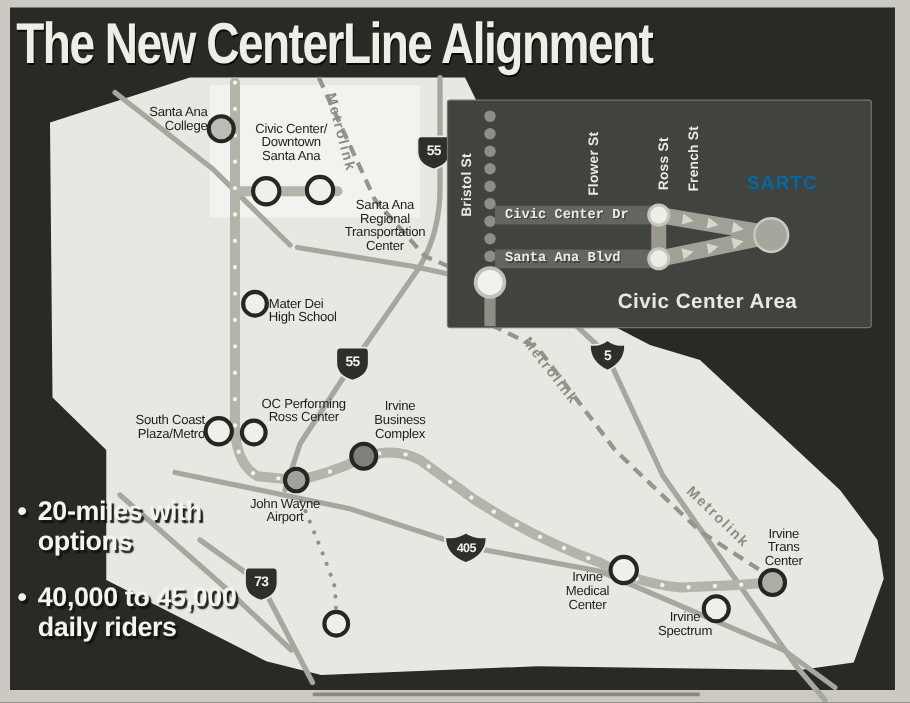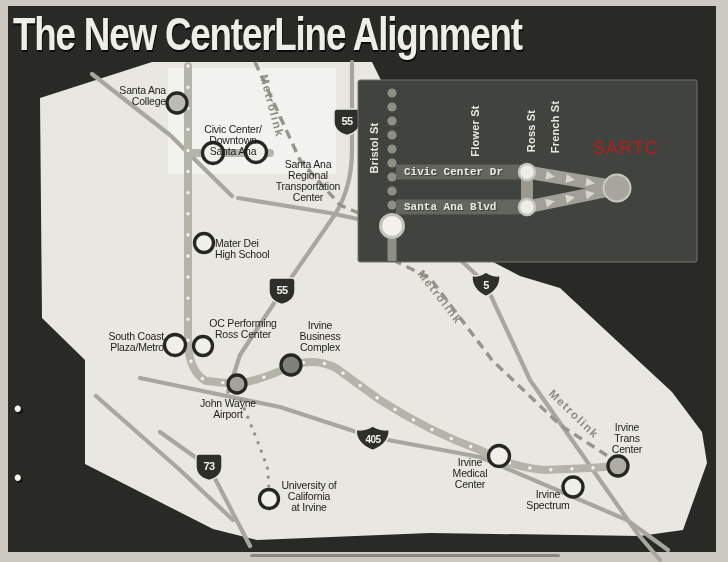--- a/index.html
+++ b/index.html
@@ -36,21 +36,21 @@
   }
   .hlbl{
     position:absolute; color:#eceae2; font-weight:bold; font-size:11px;
     white-space:nowrap; text-shadow:1px 1px 0 rgba(30,30,28,.55);font-family:Liberation Mono, monospace;
   }
   .inset-title{
     position:absolute; color:#e9e8e0; font-weight:bold; font-size:16.5px;
     white-space:nowrap; transform:translateX(-50%); letter-spacing:.4px;
   }
   .sartc{
-    position:absolute; color:#b91c1c; font-weight:normal; font-size:18px;
+    position:absolute; color:#0369a1; font-weight:bold; font-size:15px;
     transform:translateX(-50%); letter-spacing:1px;
   }
   .bullet{
     position:absolute; display:flex; color:#f4f3ec; font-weight:800;
     font-size:21.5px; line-height:1.1; letter-spacing:-0.3px;
     text-shadow:2px 2px 1px rgba(18,18,16,.95); white-space:pre-line;
   }
   .bullet .mk{margin-right:9px;}
   .scan-streak{position:absolute; background:#55544c; opacity:.55; border-radius:2px;}
 </style>
@@ -158,48 +158,49 @@
       <circle cx="527" cy="172" r="8" fill="#eeede7" stroke="#c6c6be" stroke-width="2.5"></circle>
       <circle cx="527" cy="207" r="8" fill="#eeede7" stroke="#c6c6be" stroke-width="2.5"></circle>
       <circle cx="617" cy="188" r="13.5" fill="#a6a69c" stroke="#c9c9c1" stroke-width="2"></circle>
     </g>
   </svg>
 
   <div class="ov title">The New CenterLine Alignment</div>
 
   <div class="bullet" style="left:14px;top:398px;width:250px;">
     <span class="mk">•</span>
+    <span>20-miles with
+options</span>
   </div>
   <div class="bullet" style="left:14px;top:467px;width:260px;">
     <span class="mk">•</span>
+    <span>40,000 to 45,000
+daily riders</span>
   </div>
 
   <div class="lbl r" style="left:166px;top:85px;">Santa Ana
 College</div>
-  <div class="lbl c" style="left:233px;top:124px;">Civic Center/
+  <div class="lbl c" style="left:233px;top:98px;">Civic Center/
 Downtown
 Santa Ana</div>
   <div class="lbl c" style="left:308px;top:159px;">Santa Ana
 Regional
 Transportation
 Center</div>
   <div class="lbl" style="left:215px;top:238px;">Mater Dei
 High School</div>
   <div class="lbl c" style="left:243px;top:318px;">OC Performing
 Ross Center</div>
   <div class="lbl r" style="left:164px;top:331px;">South Coast
 Plaza/Metro</div>
   <div class="lbl c" style="left:320px;top:320px;">Irvine
 Business
 Complex</div>
   <div class="lbl c" style="left:228px;top:398px;">John Wayne
 Airport</div>
-  <div class="lbl c" style="left:309px;top:480px;">University of
-California
-at Irvine</div>
   <div class="lbl c" style="left:470px;top:457px;">Irvine
 Medical
 Center</div>
   <div class="lbl c" style="left:548px;top:489px;">Irvine
 Spectrum</div>
   <div class="lbl c" style="left:627px;top:422px;">Irvine
 Trans
 Center</div>
 
   <div class="ml" style="left:272px;top:106px;transform:translate(-50%,-50%) rotate(75deg);">Metrolink</div>
@@ -212,15 +213,16 @@
   <div class="shield-num" style="left:373px;top:439px;font-size:10px;">405</div>
   <div class="shield-num" style="left:209px;top:466px;">73</div>
 
   <div class="vlbl" style="left:374px;top:148px;">Bristol St</div>
   <div class="vlbl" style="left:475px;top:131px;">Flower St</div>
   <div class="vlbl" style="left:531px;top:131px;">Ross St</div>
   <div class="vlbl" style="left:555px;top:127px;">French St</div>
   <div class="hlbl" style="left:404px;top:166px;">Civic Center Dr</div>
   <div class="hlbl" style="left:404px;top:201px;">Santa Ana Blvd</div>
   <div class="sartc" style="left:626px;top:138px;">SARTC</div>
+  <div class="inset-title" style="left:566px;top:232px;">Civic Center Area</div>
 
   <div class="scan-streak" style="left:250px;top:554px;width:310px;height:3px;"></div>
 </div>
 
 </body></html>

